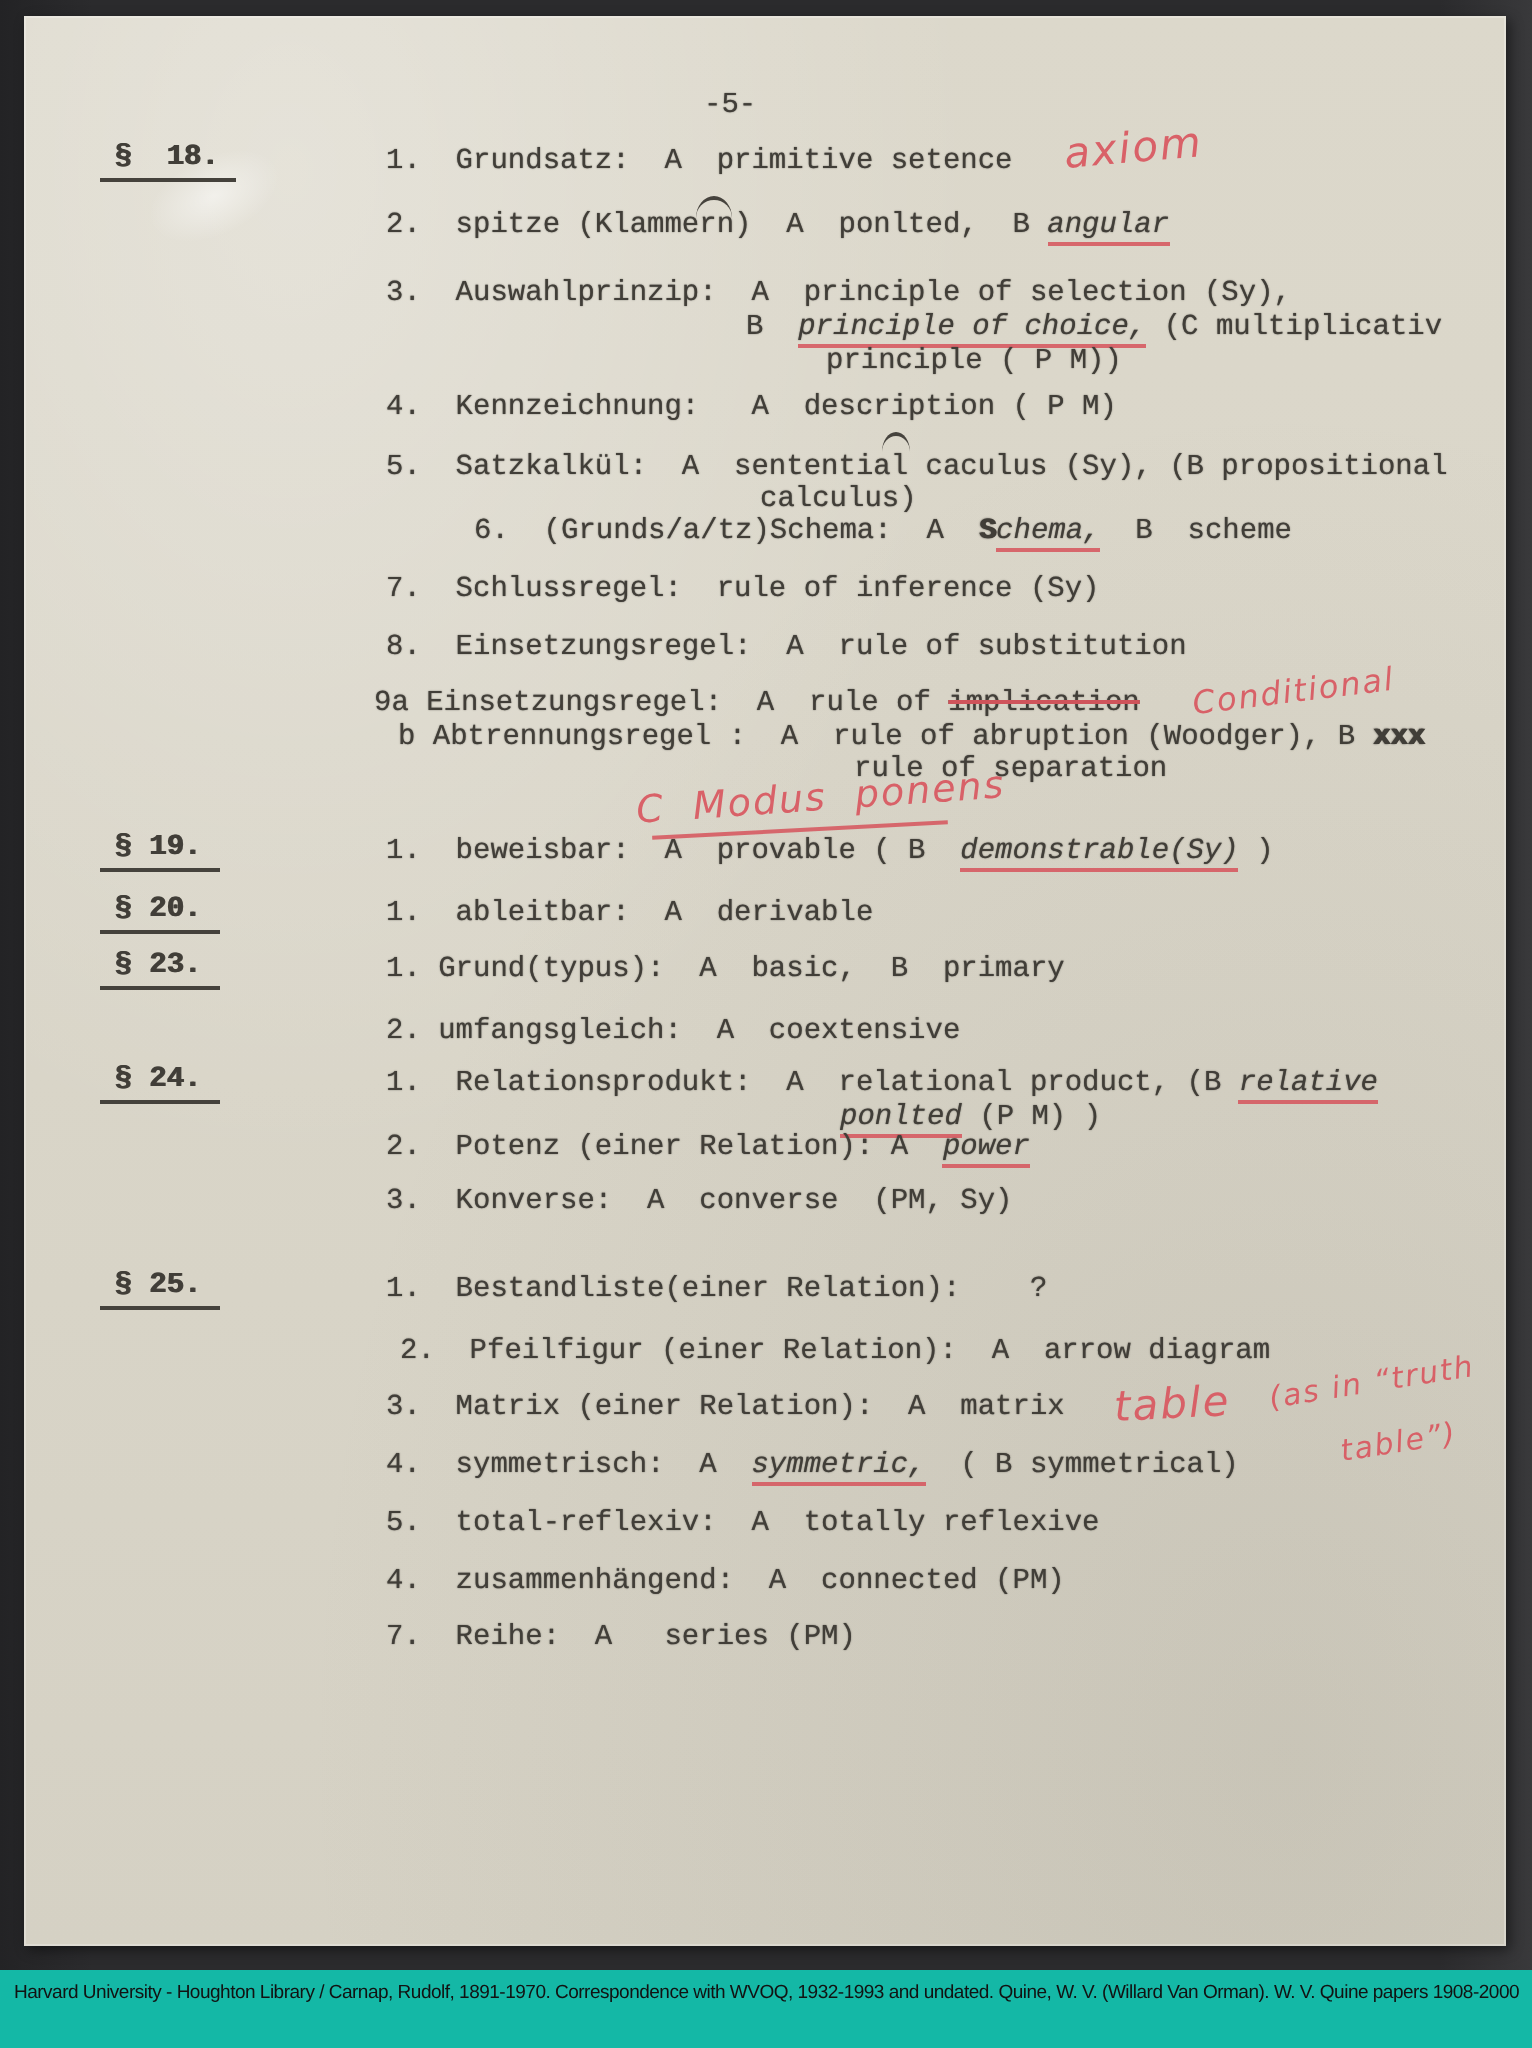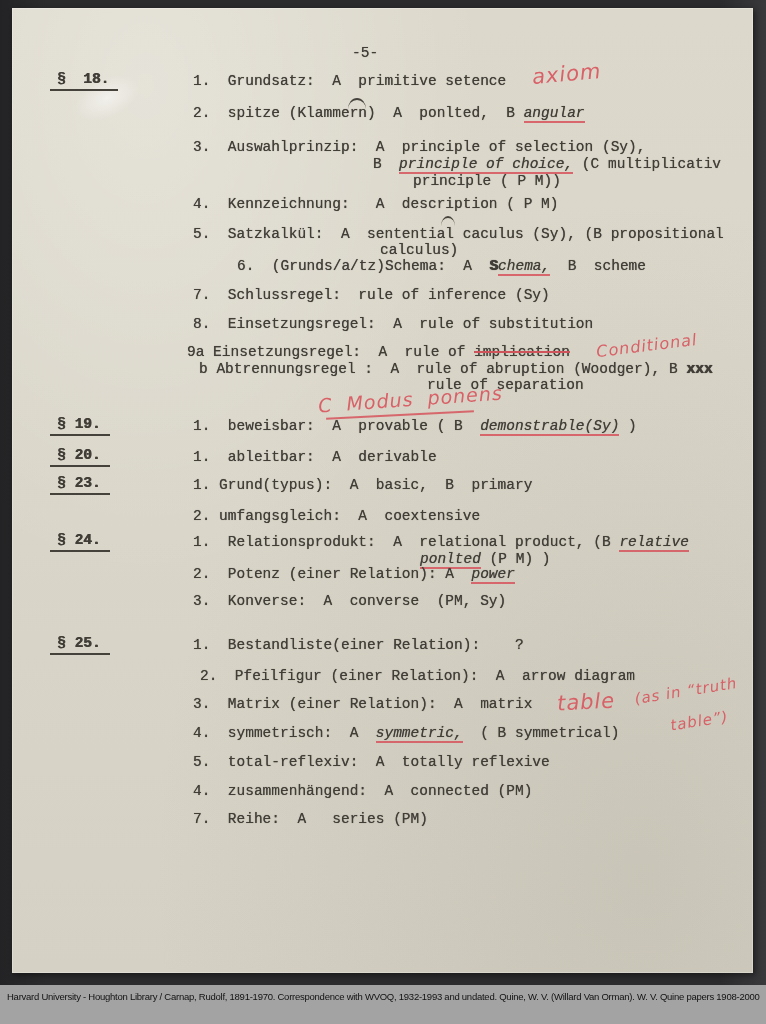--- a/index.html
+++ b/index.html
@@ -45,21 +45,21 @@
   .hw{
     position:absolute;white-space:pre;
     font-family:"DejaVu Sans",sans-serif;font-style:italic;
     color:#d95b63;letter-spacing:1px;opacity:.95;
   }
   
   .mark-arc{position:absolute;border-top:2px solid #46433d;border-radius:50% 50% 0 0/100% 100% 0 0;}
   .mark-line{position:absolute;height:2px;background:rgba(214,84,92,.85);}
   
   .caption{
-    position:absolute;left:0;top:985px;width:766px;height:39px;background:#a3a3a3;
+    position:absolute;left:0;top:985px;width:766px;height:39px;background:#14b8a6;
   }
   .caption .cap-line{
     position:absolute;left:7px;white-space:nowrap;
     font-family:"Liberation Sans",sans-serif;font-size:9.5px;letter-spacing:-0.25px;
     color:#121212;
   }
   .cap1{top:6px;} .cap2{top:21px;}
 </style>
 </head>
 <body>

